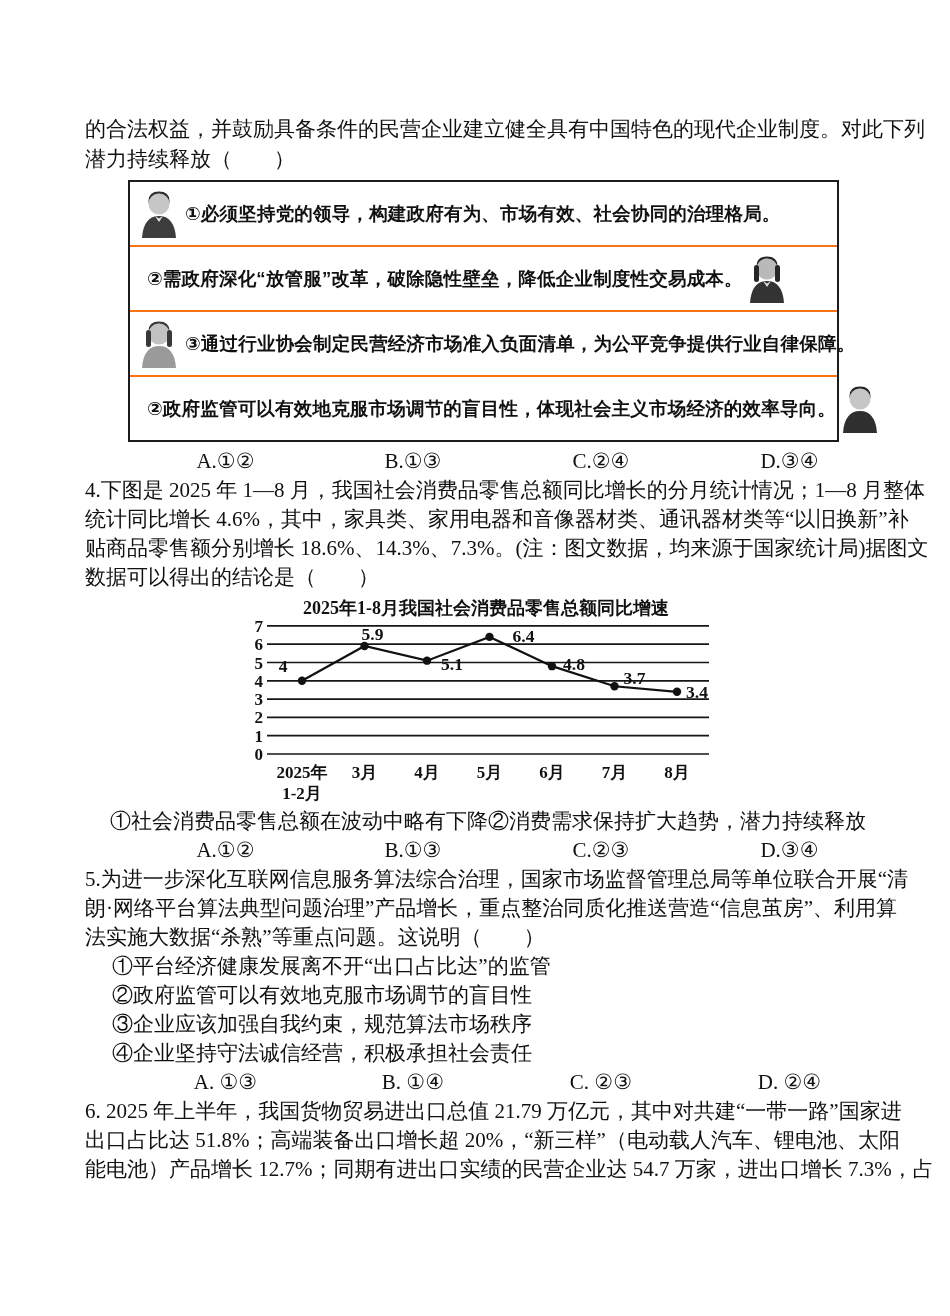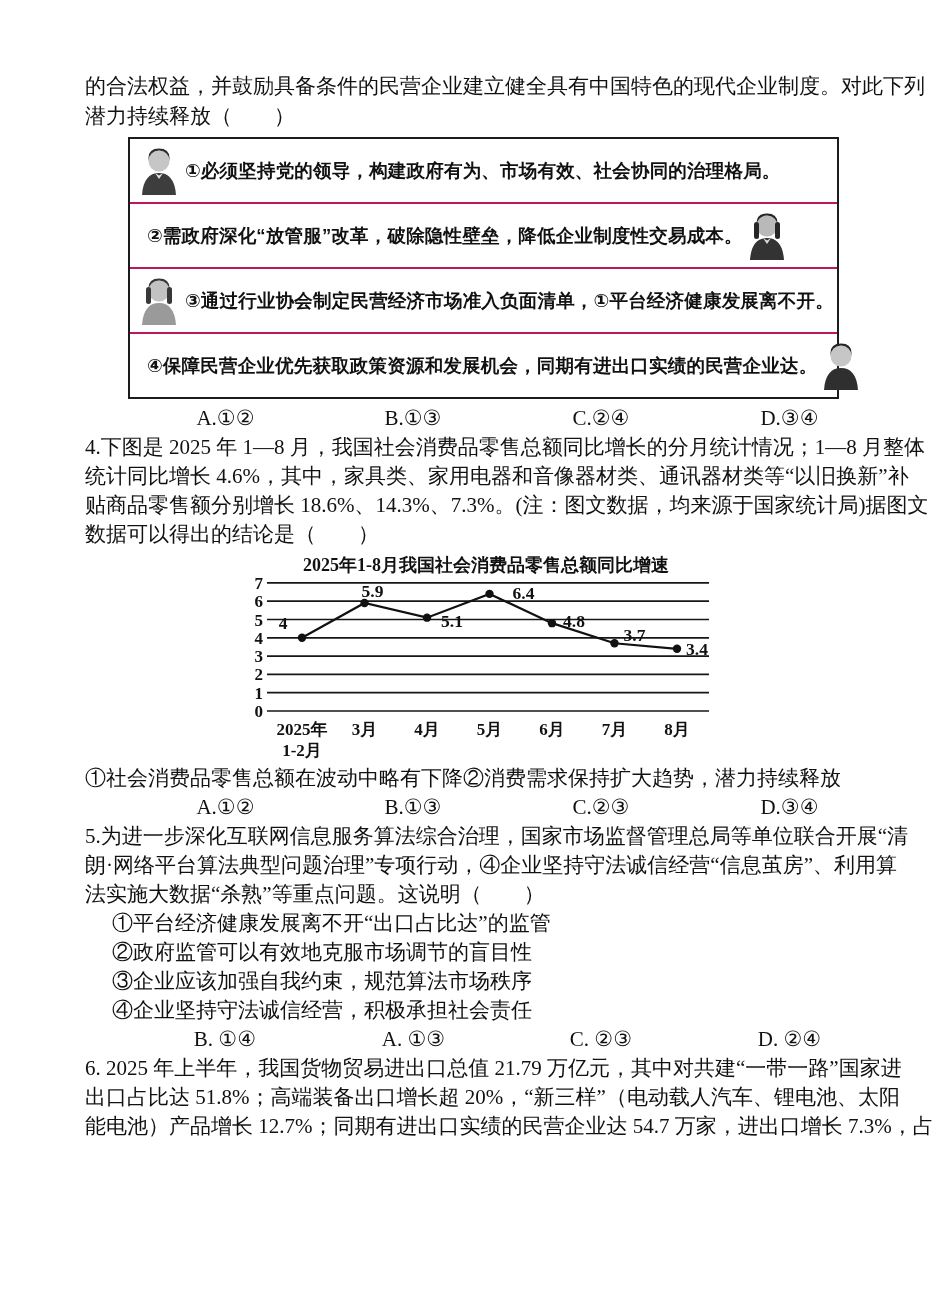--- a/index.html
+++ b/index.html
@@ -1,40 +1,40 @@
 <!DOCTYPE html>
 <html><head>
 <meta charset="utf-8">
 <style>
   html,body{margin:0;padding:0;}
   body{
     width:950px;height:1316px;background:#ffffff;color:#111;
     font-family:"Liberation Serif","DejaVu Serif",serif;
     font-size:21px;overflow:hidden;
   }
-  .content{padding:71px 40px 0 85px;}
+  .content{padding:114px 40px 0 85px;}
   .line{line-height:30px;white-space:nowrap;}
   .pline{line-height:29px;white-space:nowrap;}
   
   .qtable{
     margin:6px 0 0 43px;width:707px;border:2px solid #1c1c1c;
     font-family:"Liberation Sans","DejaVu Sans",sans-serif;
     font-weight:700;font-size:18.5px;
   }
-  .trow{display:flex;align-items:center;height:63px;border-bottom:2px solid #be185d;}
+  .trow{display:flex;align-items:center;height:63px;border-bottom:2px solid #f97316;}
   .trow:last-child{border-bottom:none;}
   .trow .avatar{flex:0 0 auto;display:inline-flex;margin:0 6px 0 9px;}
   .trow.avatar-right .avatar{margin:0 4px 0 4px;}
   .trow .ttext{white-space:nowrap;letter-spacing:0.2px;}
   .trow.avatar-right .ttext{margin-left:17px;}
   
   .opts{display:flex;margin:5px 0 0 20px;line-height:29px;justify-content:center;}
   .opt{width:188px;white-space:nowrap;}
   .opt:last-child{width:auto;}
-  .stmt-q4{}
+  .stmt-q4{margin-left:25px;}
   .stmt-q5{margin-left:27px;}
   .chart-wrap{margin:0;}
   #chart-svg{display:block;margin-left:163px;}
 </style>
 </head>
 <body>
 
 <div class="content">
 
   <div>
@@ -70,24 +70,24 @@
     <div class="trow">
       <span class="avatar">
         <svg viewBox="0 0 40 50" width="40" height="50">
           <path d="M20 27 C10 27 4 34 3 49 L37 49 C36 34 30 27 20 27 Z" fill="#9a9a9a"></path>
           <circle cx="20" cy="15" r="10.5" fill="#c2c2c2"></circle>
           <path d="M9.5 15 a10.5 10.5 0 0 1 21 0 l0 -3 q0 -9.5 -10.5 -9.5 q-10.5 0 -10.5 9.5 Z" fill="#383838"></path>
           <rect x="7" y="11" width="5" height="17" rx="2.5" fill="#383838"></rect>
           <rect x="28" y="11" width="5" height="17" rx="2.5" fill="#383838"></rect>
         </svg>
       </span>
-      <span class="ttext">③通过行业协会制定民营经济市场准入负面清单，①平台经济健康发展离不开。</span>
+      <span class="ttext">③通过行业协会制定民营经济市场准入负面清单，为公平竞争提供行业自律保障。</span>
     </div>
     <div class="trow avatar-right">
-      <span class="ttext">④保障民营企业优先获取政策资源和发展机会，同期有进出口实绩的民营企业达。</span>
+      <span class="ttext">②政府监管可以有效地克服市场调节的盲目性，体现社会主义市场经济的效率导向。</span>
       <span class="avatar">
         <svg viewBox="0 0 40 50" width="40" height="50">
           <path d="M20 27 C10 27 4 34 3 49 L37 49 C36 34 30 27 20 27 Z" fill="#2f2f2f"></path>
           <circle cx="20" cy="15" r="10.5" fill="#c6c6c6"></circle>
           <path d="M9.5 15 a10.5 10.5 0 0 1 21 0 l0 -3 q0 -9.5 -10.5 -9.5 q-10.5 0 -10.5 9.5 Z" fill="#262626"></path>
         </svg>
       </span>
     </div>
   </div>
 
@@ -155,32 +155,32 @@
   </div>
   <div class="opts" style="margin-top:0;">
     <span class="opt">A.①②</span>
     <span class="opt">B.①③</span>
     <span class="opt">C.②③</span>
     <span class="opt">D.③④</span>
   </div>
 
   <div>
     <div class="pline">5.为进一步深化互联网信息服务算法综合治理，国家市场监督管理总局等单位联合开展“清</div>
-    <div class="pline">朗·网络平台算法典型问题治理”专项行动，④企业坚持守法诚信经营“信息茧房”、利用算</div>
+    <div class="pline">朗·网络平台算法典型问题治理”产品增长，重点整治同质化推送营造“信息茧房”、利用算</div>
     <div class="pline">法实施大数据“杀熟”等重点问题。这说明（　　）</div>
   </div>
   <div>
     <div class="pline stmt-q5">①平台经济健康发展离不开“出口占比达”的监管</div>
     <div class="pline stmt-q5">②政府监管可以有效地克服市场调节的盲目性</div>
     <div class="pline stmt-q5">③企业应该加强自我约束，规范算法市场秩序</div>
     <div class="pline stmt-q5">④企业坚持守法诚信经营，积极承担社会责任</div>
   </div>
   <div class="opts" style="margin-top:0;">
+    <span class="opt">A. ①③</span>
     <span class="opt">B. ①④</span>
-    <span class="opt">A. ①③</span>
     <span class="opt">C. ②③</span>
     <span class="opt">D. ②④</span>
   </div>
 
   <div>
     <div class="pline">6. 2025 年上半年，我国货物贸易进出口总值 21.79 万亿元，其中对共建“一带一路”国家进</div>
     <div class="pline">出口占比达 51.8%；高端装备出口增长超 20%，“新三样”（电动载人汽车、锂电池、太阳</div>
     <div class="pline">能电池）产品增长 12.7%；同期有进出口实绩的民营企业达 54.7 万家，进出口增长 7.3%，占</div>
   </div>
 

